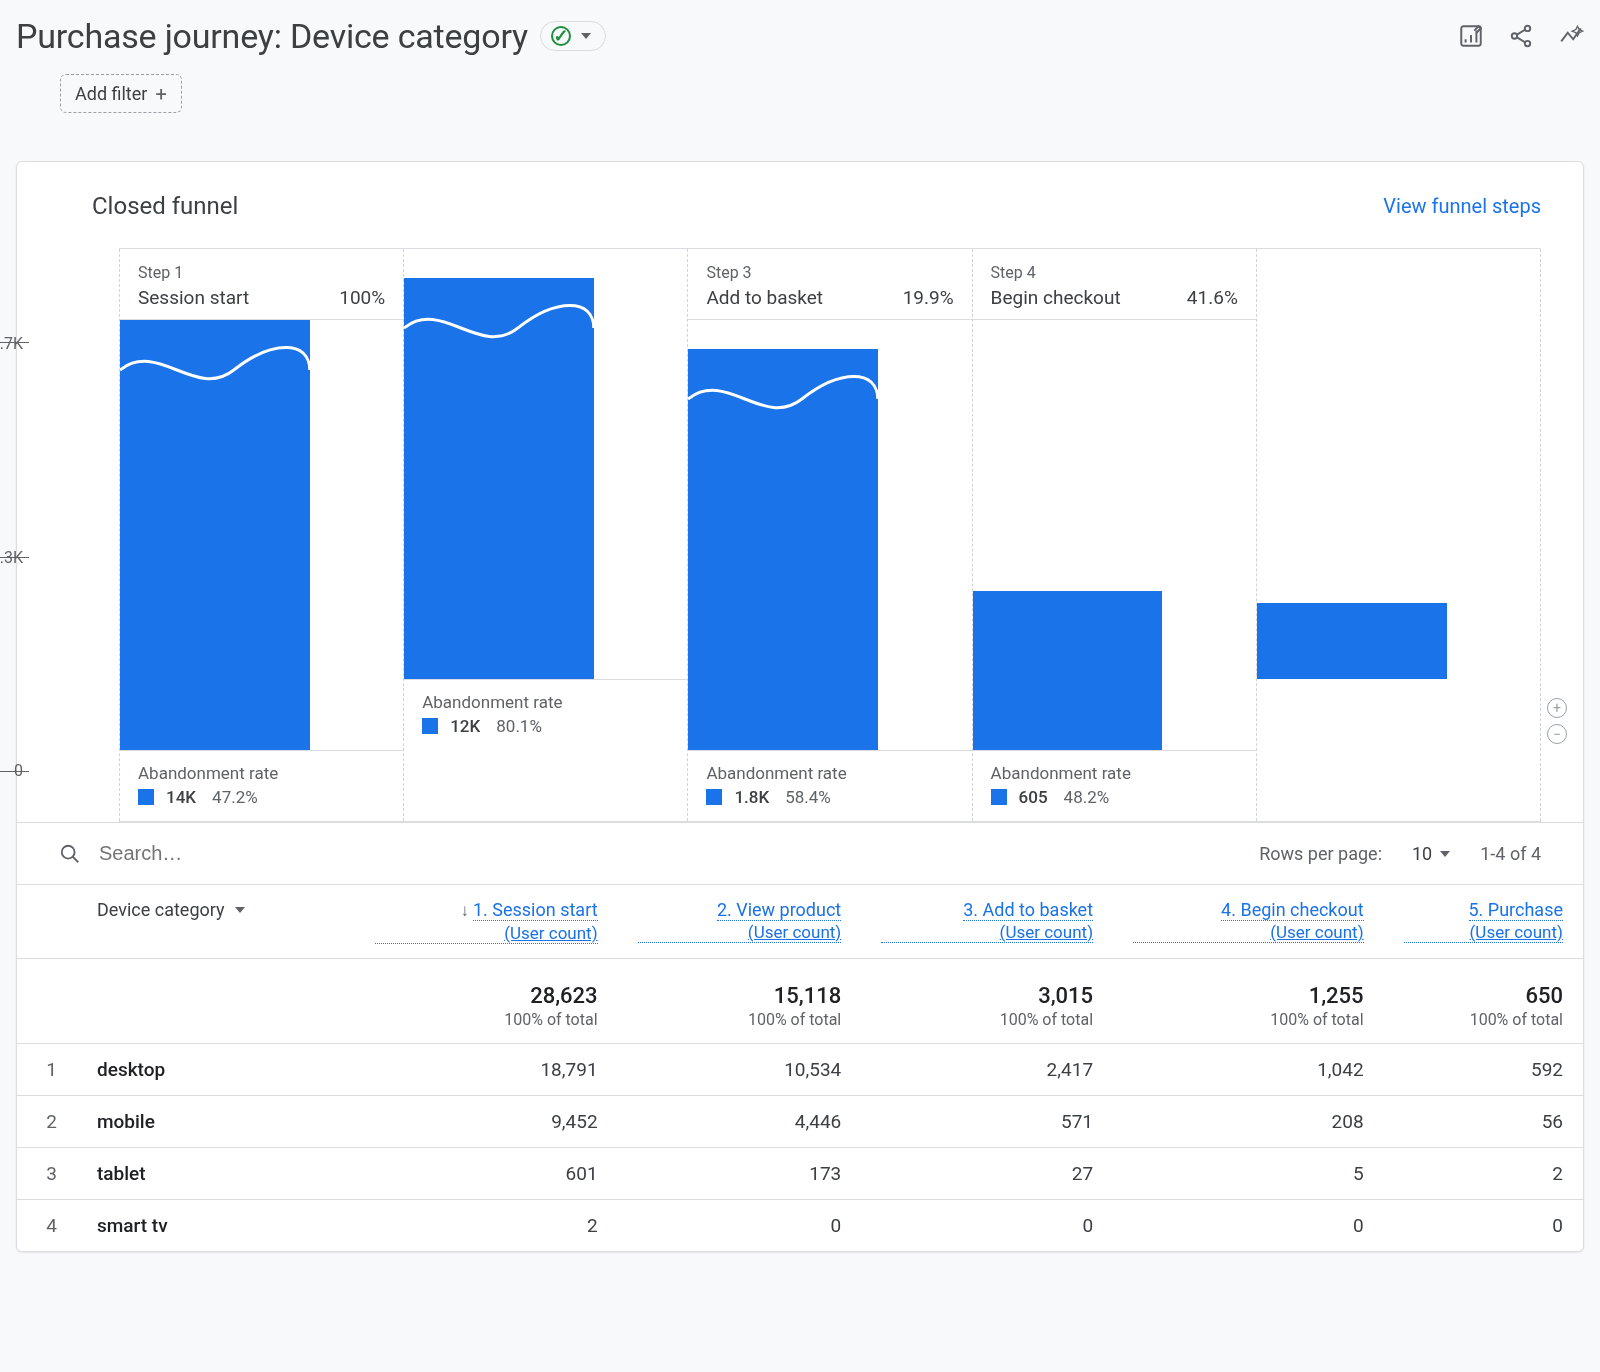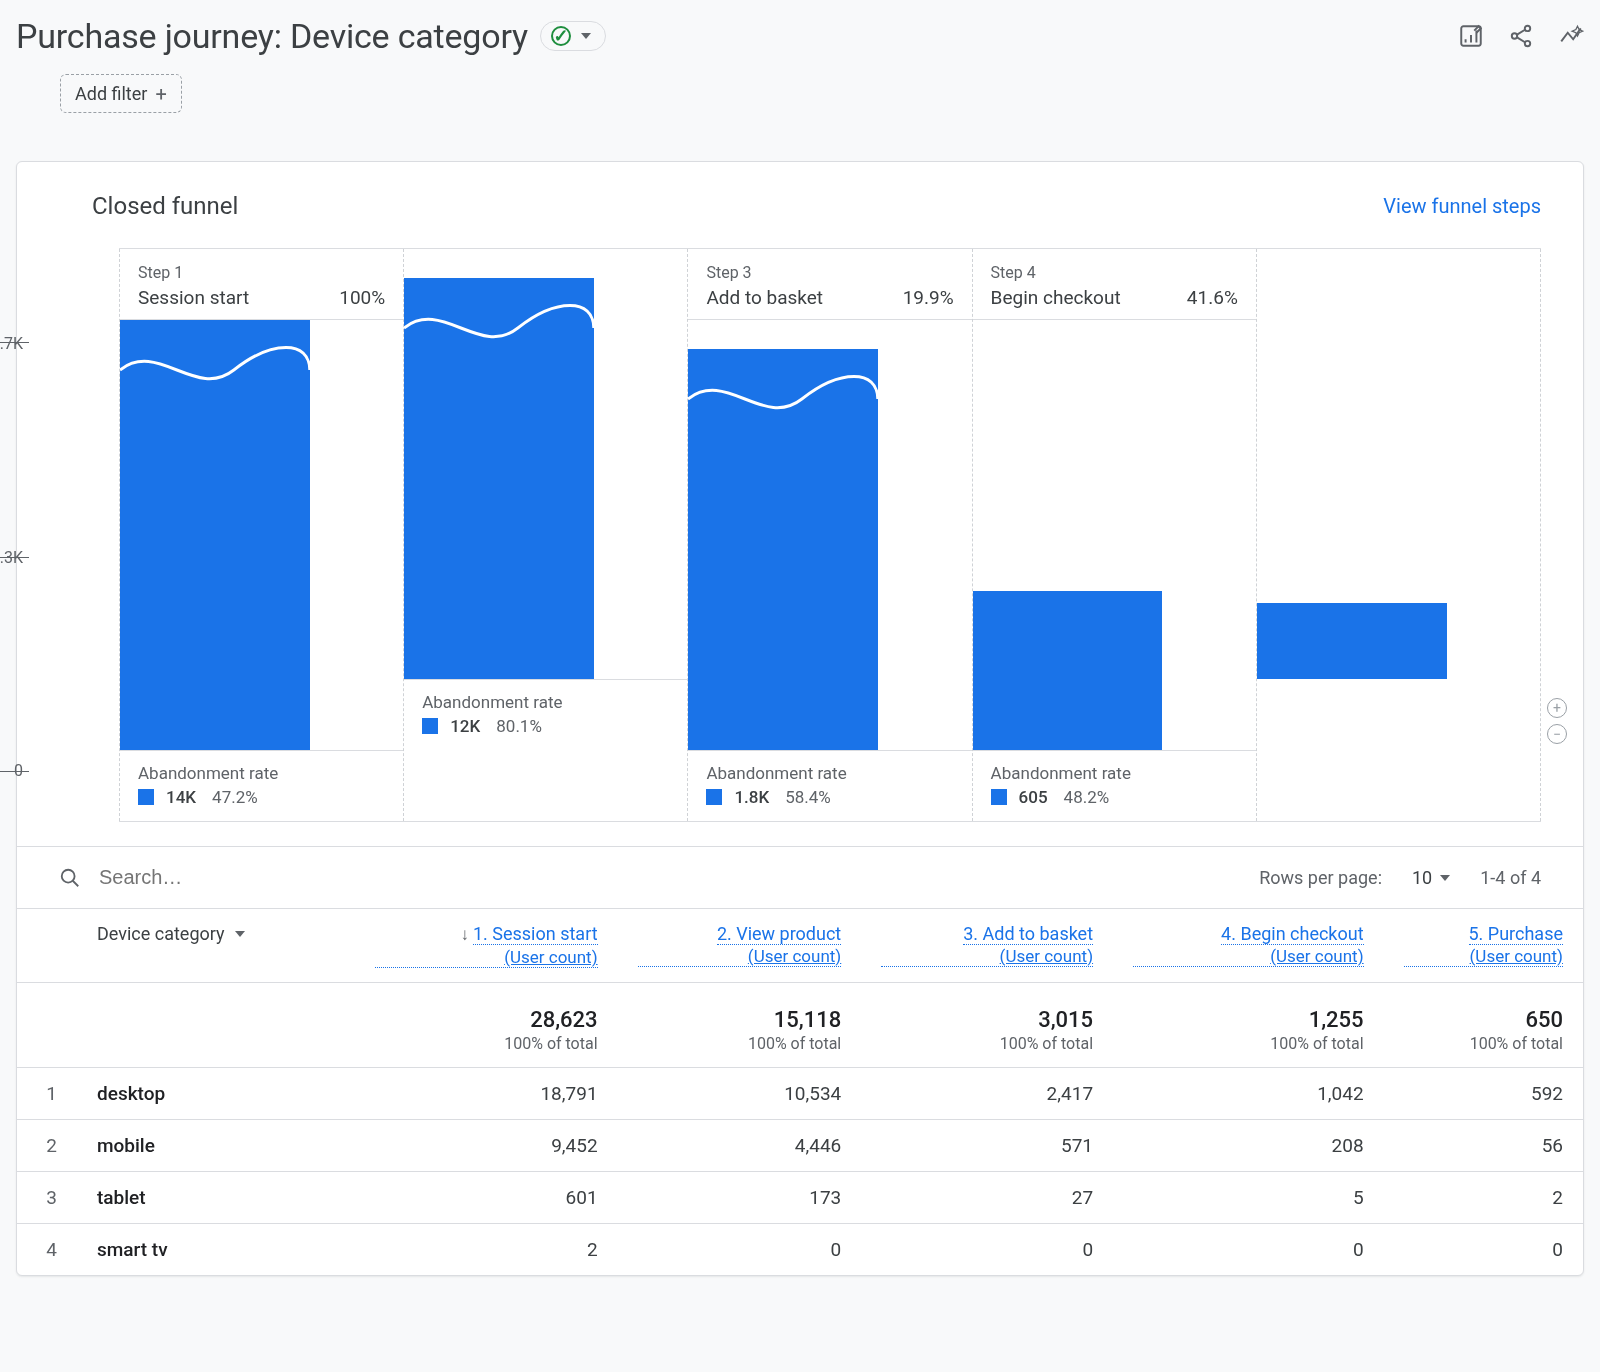--- a/index.html
+++ b/index.html
@@ -198,21 +198,21 @@
   }
   .zoom-ctrl span {
     width: 20px; height:20px;
     border: 1.6px solid #9aa0a6;
     border-radius: 50%;
     display:inline-flex; align-items:center; justify-content:center;
     font-size: 14px; line-height:1; cursor:pointer;
   }
 
   
-  .tbl-zone { border-top: 1px solid var(--border); margin-top: 24px;}
+  .tbl-zone { border-top: 1px solid var(--border); }
   .tbl-ctrl {
     display: flex;
     align-items: center;
     justify-content: space-between;
     padding: 18px 42px;
     gap: 16px;
   }
   .search {
     display: flex; align-items: center; gap: 16px;
     color: var(--text-sec);

